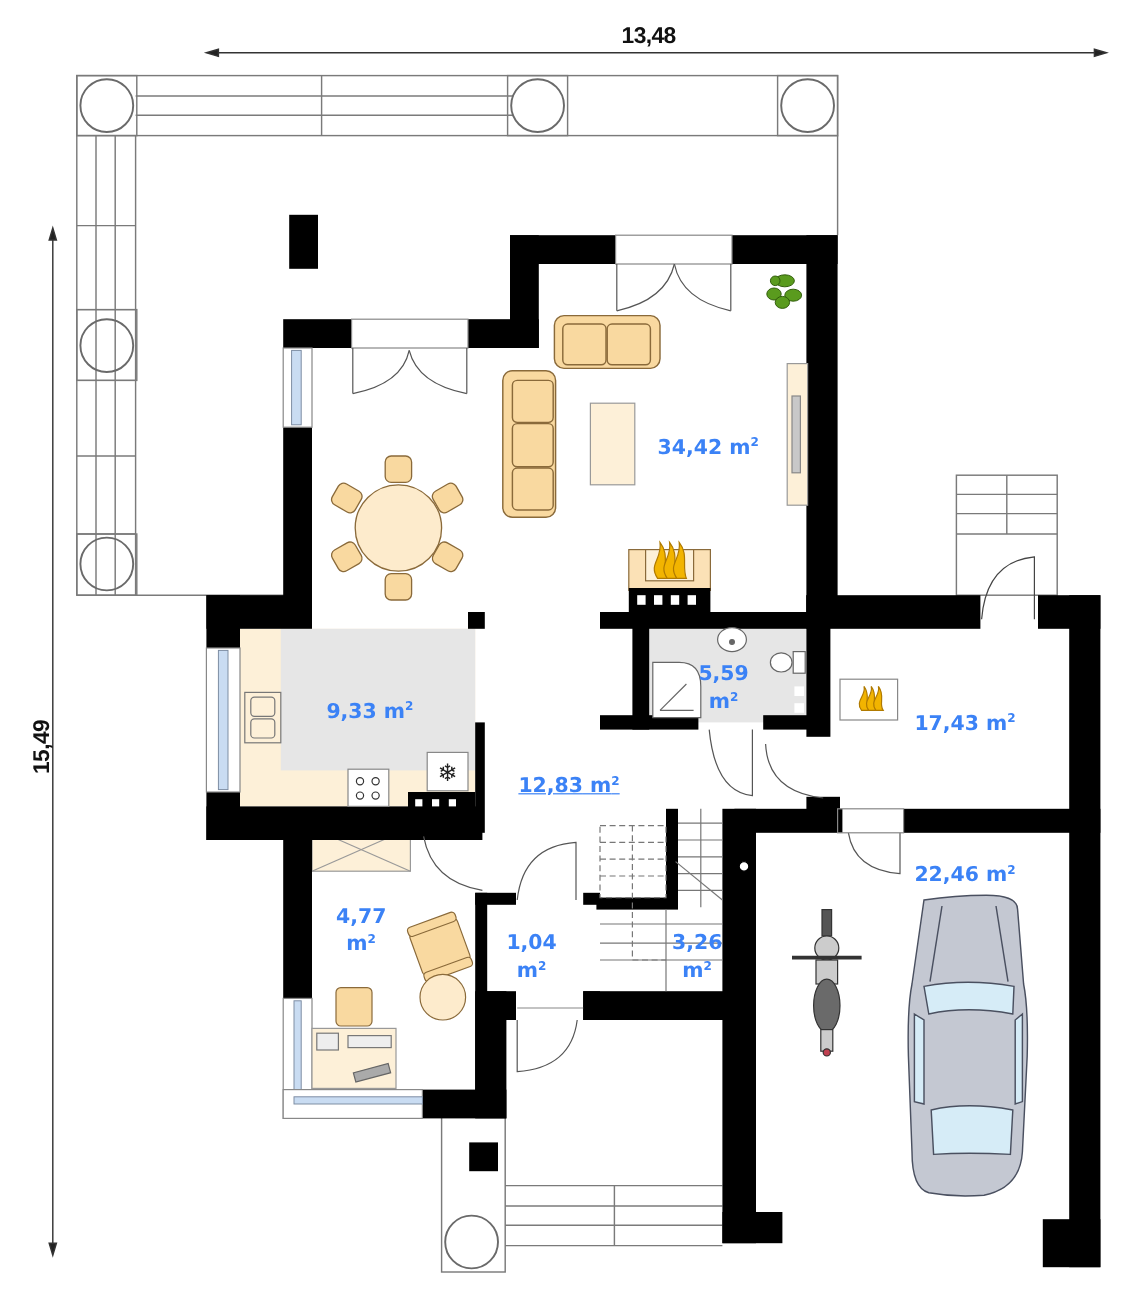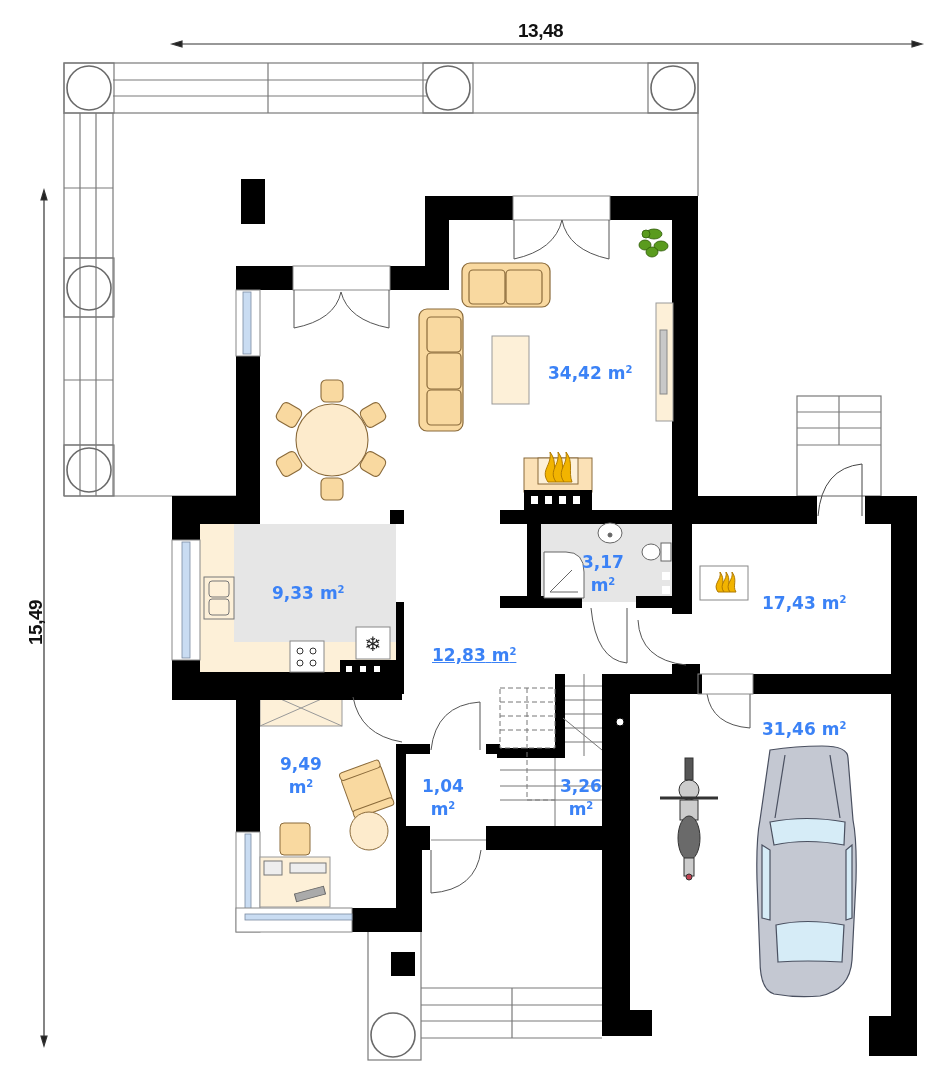--- a/index.html
+++ b/index.html
@@ -335,35 +335,35 @@
 </div>
 <div class="lbl" style="left:272px; top:580px;">
   <span>9,33</span>
   <span>m</span><sup>2</sup>
 </div>
 <div class="lbl" style="left:432px; top:642px;text-decoration:underline;">
   <span>12,83</span>
   <span>m</span><sup>2</sup>
 </div>
 <div class="lbl" style="left:582px; top:552px;">
-  <span class="ul">3,17</span>
+  <span class="ul">5,59</span>
   <span>m</span><sup>2</sup>
 </div>
 <div class="lbl" style="left:762px; top:590px;">
   <span>17,43</span>
   <span>m</span><sup>2</sup>
 </div>
 <div class="lbl" style="left:280px; top:754px;">
-  <span class="ul">9,49</span>
+  <span class="ul">4,77</span>
   <span>m</span><sup>2</sup>
 </div>
 <div class="lbl" style="left:422px; top:776px;">
   <span class="ul">1,04</span>
   <span>m</span><sup>2</sup>
 </div>
 <div class="lbl" style="left:560px; top:776px;">
   <span class="ul">3,26</span>
   <span>m</span><sup>2</sup>
 </div>
 <div class="lbl" style="left:762px; top:716px;">
-  <span>31,46</span>
+  <span>22,46</span>
   <span>m</span><sup>2</sup>
 </div>
 
 </body></html>

